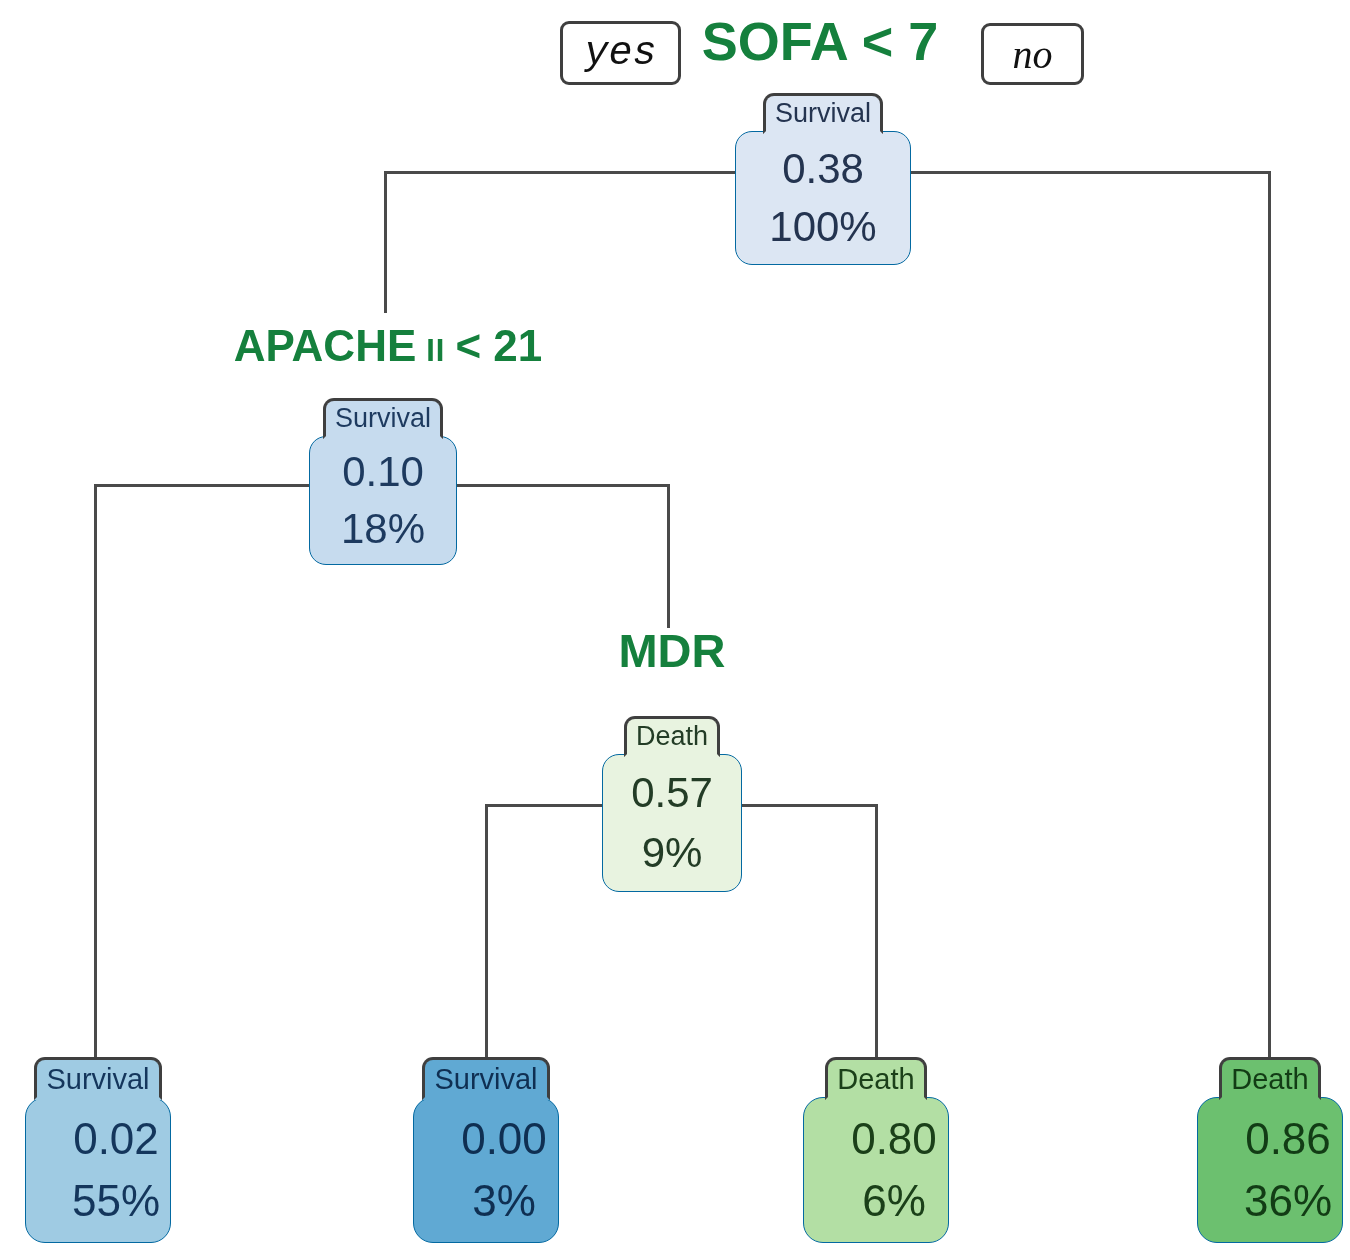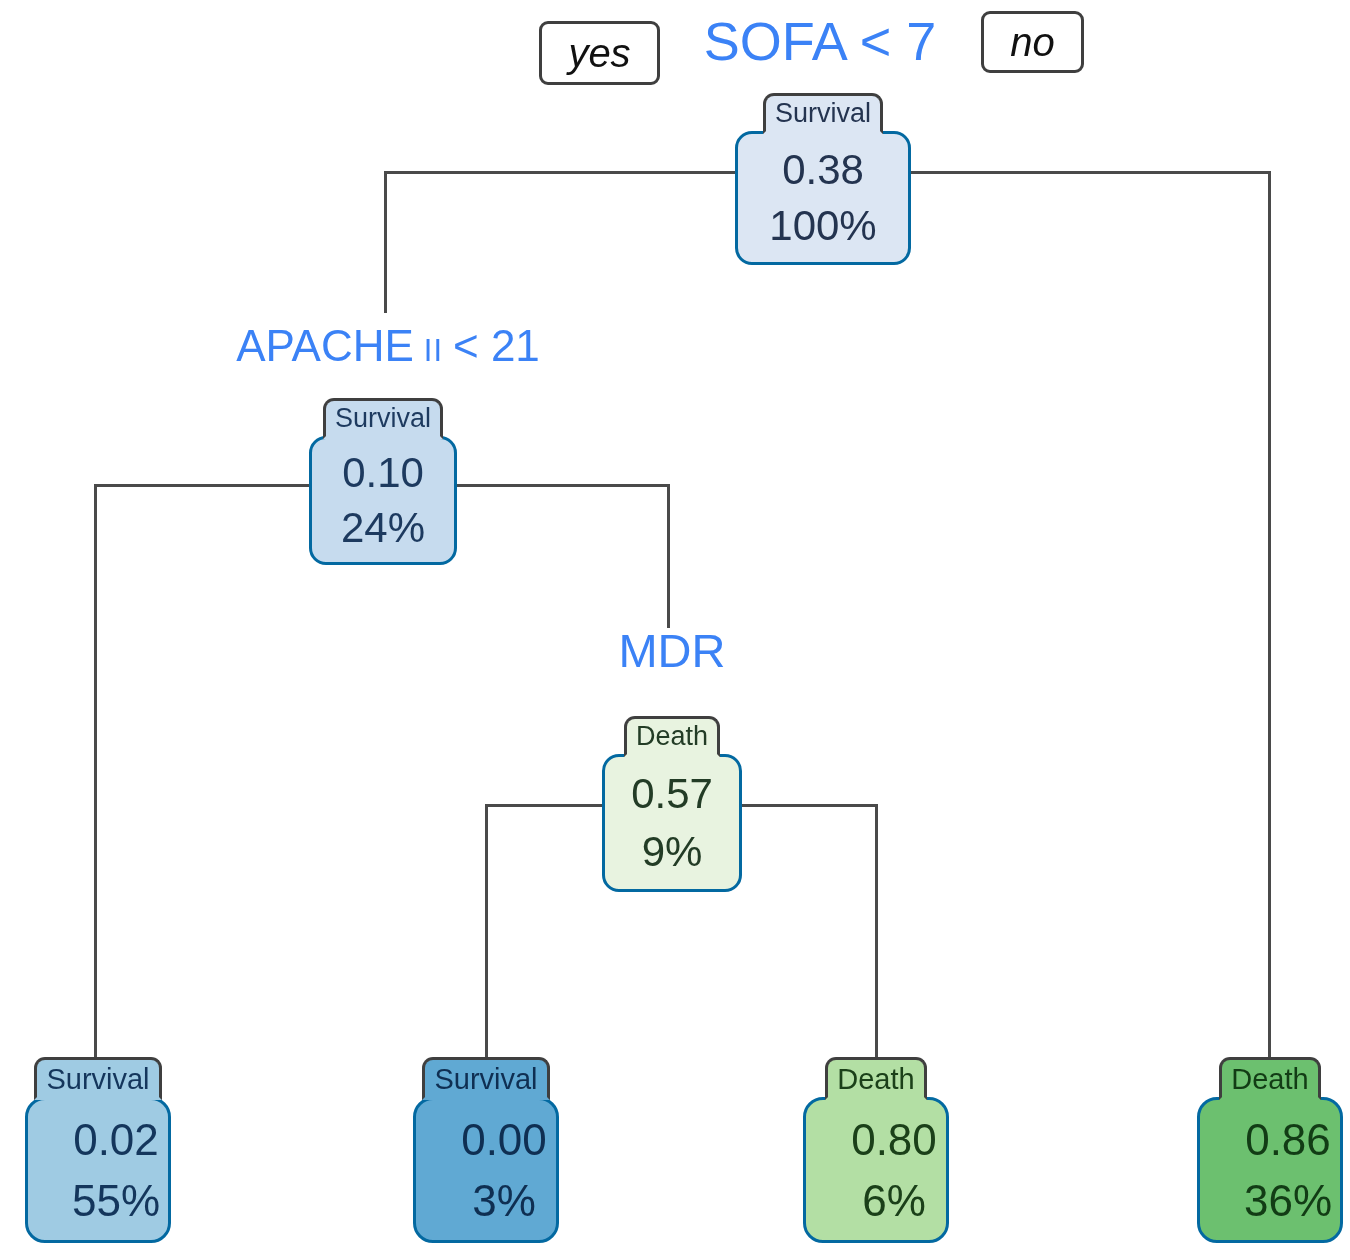--- a/index.html
+++ b/index.html
@@ -6,50 +6,50 @@
   #stage {
     position:relative; width:1350px; height:1260px; background:#ffffff;
     font-family:"Liberation Sans","DejaVu Sans",sans-serif; overflow:hidden;
   }
   
   .edge { position:absolute; background:#4a4a4a; z-index:1; }
   .h { height:3px; }
   .v { width:3px; }
   
   .split {
-    position:absolute; text-align:center; font-weight:normal; color:#3b82f6;
+    position:absolute; text-align:center; font-weight:bold; color:#15803d;
     z-index:3; line-height:1.08; white-space:nowrap;
   }
   .split-root { left:645px; top:12px; width:350px; font-size:54px; }
   .split-apache { left:168px; top:322px; width:440px; font-size:44px; }
   .split-apache .roman { font-size:0.70em; letter-spacing:1px; margin:0 6px 0 10px; }
   .split-apache .suffix { margin-left:4px; }
   .split-mdr { left:552px; top:626px; width:240px; font-size:47px; }
   
   .edgetag {
     position:absolute; background:#ffffff; border:3px solid #3f3f3f; border-radius:9px;
     display:flex; align-items:center; justify-content:center;
     font-style:italic; font-size:40px; color:#111; z-index:3;
   }
-  .tag-yes { left:539px; top:21px; width:115px; height:58px; }
-  .tag-no  { left:981px; top:11px; width:97px;  height:56px; }
+  .tag-yes { left:560px; top:21px; width:115px; height:58px;font-family:Liberation Mono, monospace; }
+  .tag-no  { left:981px; top:23px; width:97px;  height:56px;font-family:Liberation Serif, serif; }
   
   .node {
     position:absolute; display:flex; flex-direction:column; align-items:center;
     z-index:2; color:var(--ink,#1a1a1a);
   }
   .node .tab {
     position:relative; z-index:2; background:var(--fill,#eee);
     border:3px solid #3f3f3f; border-bottom-color:var(--fill,#eee);
     border-radius:11px 11px 0 0; margin-bottom:-3px;
     padding:1px 9px 0 9px; line-height:1.25; white-space:nowrap;
   }
   .node .body {
     position:relative; z-index:1; background:var(--fill,#eee);
-    border:3px solid #0369a1; border-radius:17px;
+    border:1px solid #0369a1; border-radius:17px;
     width:100%; flex:1; box-sizing:border-box;
     display:flex; flex-direction:column; justify-content:space-evenly; align-items:center;
     line-height:1.0;
   }
   .node.internal .tab { font-size:27px; }
   .node.internal .val, .node.internal .pct { font-size:42px; }
   .node.leaf .tab { font-size:29px; }
   .node.leaf .val, .node.leaf .pct { font-size:44px; }
   .node.leaf .body { border-radius:20px;padding-left:36px; }
   
@@ -101,21 +101,21 @@
       <div class="pct">100%</div>
     </div>
   </div>
 
   <div class="node internal" id="n-apache" style="--fill: #c6dbee; --ink: #1d3a5f;">
     <div class="tab">
       <span>Survival</span>
     </div>
     <div class="body">
       <div class="val">0.10</div>
-      <div class="pct">24%</div>
+      <div class="pct">18%</div>
     </div>
   </div>
 
   <div class="node internal" id="n-mdr" style="--fill: #e8f3e0; --ink: #233c26;">
     <div class="tab">
       <span>Death</span>
     </div>
     <div class="body">
       <div class="val">0.57</div>
       <div class="pct">9%</div>

